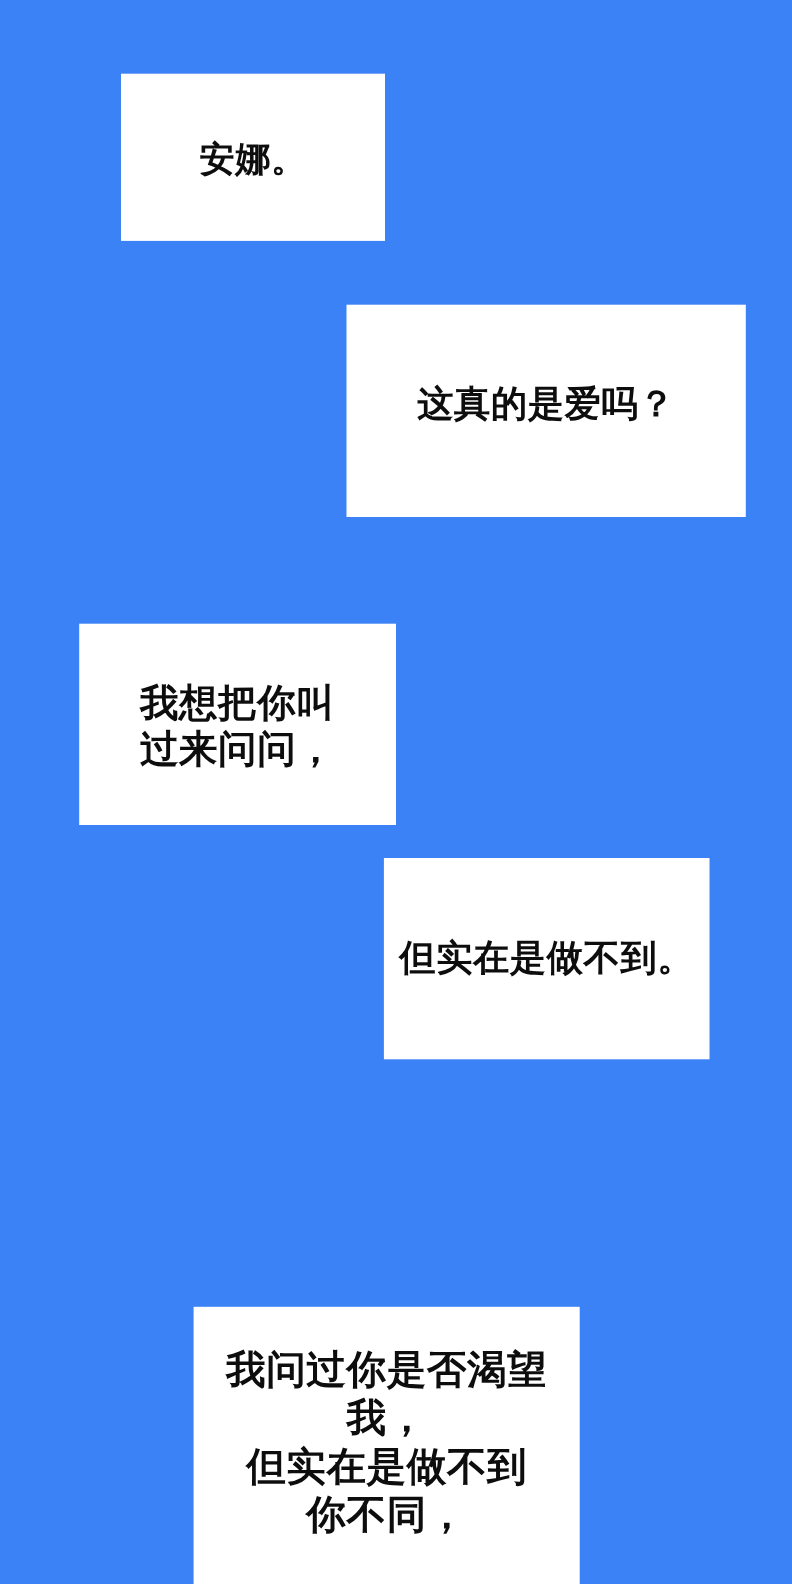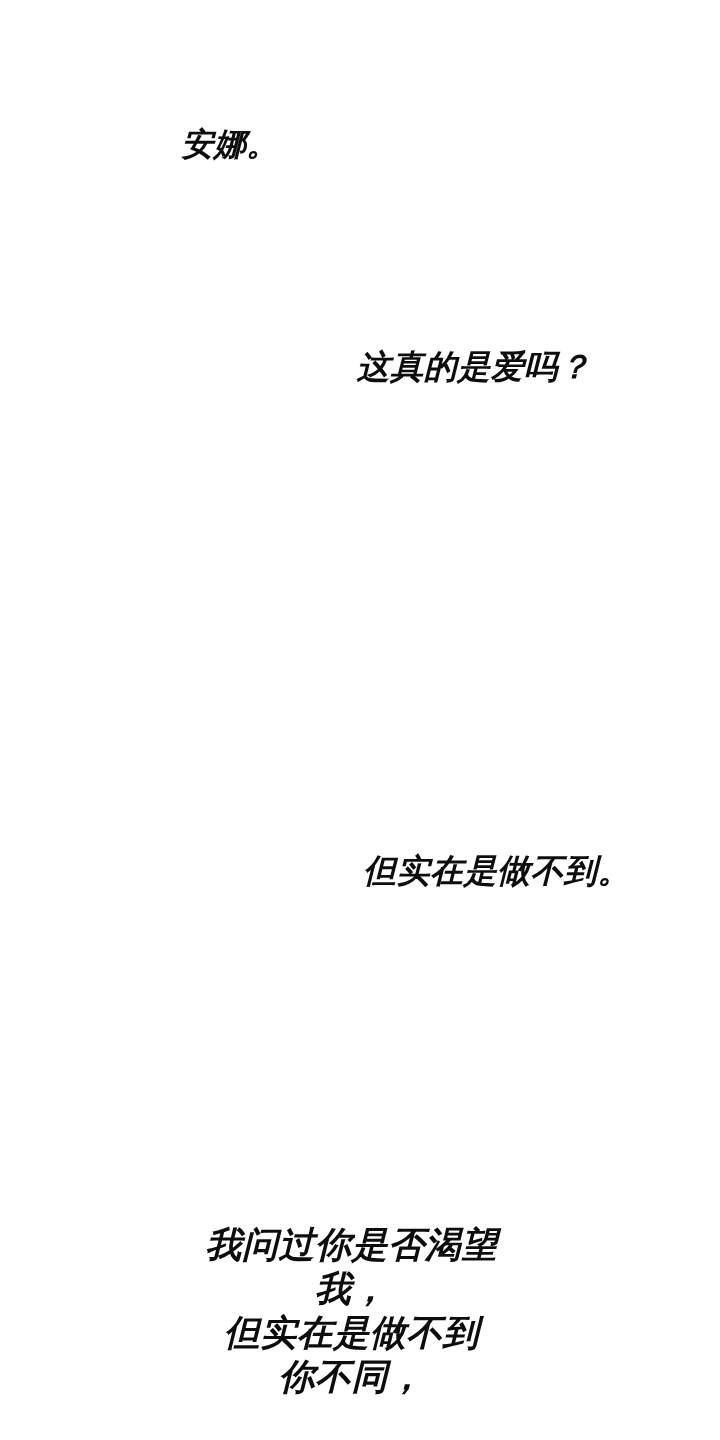--- a/index.html
+++ b/index.html
@@ -10,24 +10,23 @@
   }
 
   body {
     font-family: "Liberation Sans", "DejaVu Sans", sans-serif;
   }
 
   #panel {
     position: relative;
     width: 720px;
     height: 1440px;
-    background: #ffffff;
+    background: #3b82f6;
     overflow: hidden;
     margin: 0 auto;
-    font-style: italic;
   }
 
   
   .caption-box {
     position: absolute;
     background: #ffffff;
     color: #0d0d0d;
     box-sizing: border-box;
     display: flex;
     align-items: center;
@@ -43,21 +42,21 @@
   .caption-text {
     display: block;
     width: 100%;
     white-space: pre-line;
     padding: 0 6px;
     box-sizing: border-box;
   }
 
   
   #box-1 { left: 110px; top: 67px;   width: 240px; height: 152px; font-size: 32px; }
-  #box-2 { left: 315px; top: 277px;  width: 318px; height: 193px; font-size: 33px; border-radius: 15px; }
+  #box-2 { left: 315px; top: 277px;  width: 363px; height: 193px; font-size: 33px; }
   #box-3 { left: 72px;  top: 567px;  width: 288px; height: 183px; font-size: 35px; }
   #box-4 { left: 349px; top: 780px;  width: 296px; height: 183px; font-size: 33px; }
   #box-5 { left: 176px; top: 1188px; width: 351px; height: 262px; font-size: 36px; }
 
   
   #box-1 .caption-text { transform: translateY(2px); }
   #box-2 .caption-text { transform: translateY(-6px); }
   #box-3 .caption-text { transform: translateY(2px); }
   #box-4 .caption-text { transform: translateY(0px); }
   #box-5 .caption-text { transform: translateY(-8px); line-height: 1.22; }
@@ -68,20 +67,24 @@
 <div id="panel">
 
   <div class="caption-box" id="box-1">
     <span class="caption-text">安娜。</span>
   </div>
 
   <div class="caption-box" id="box-2">
     <span class="caption-text">这真的是爱吗？</span>
   </div>
 
+  <div class="caption-box" id="box-3">
+    <span class="caption-text">我想把你叫
+过来问问，</span>
+  </div>
 
   <div class="caption-box" id="box-4">
     <span class="caption-text">但实在是做不到。</span>
   </div>
 
   <div class="caption-box" id="box-5">
     <span class="caption-text">我问过你是否渴望我，
 但实在是做不到
 你不同，</span>
   </div>

